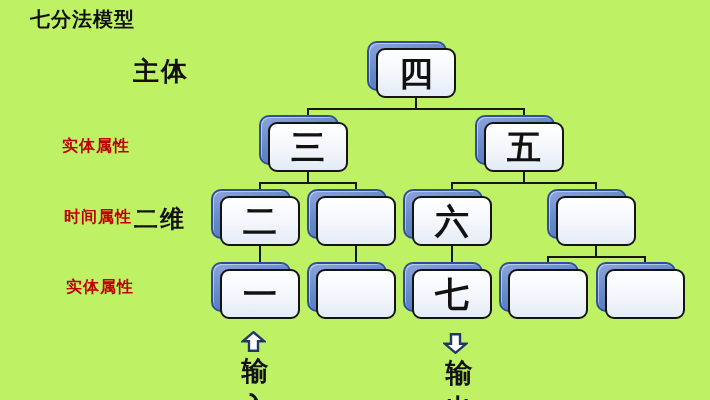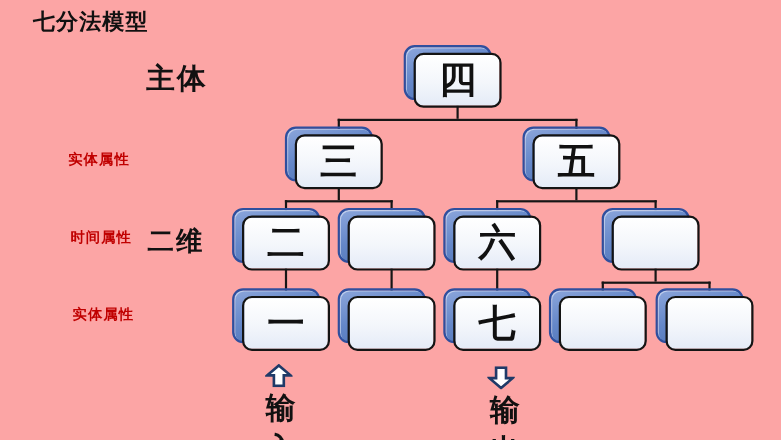--- a/index.html
+++ b/index.html
@@ -1,22 +1,22 @@
 <!DOCTYPE html>
 <html><head>
 <meta charset="utf-8">
 <style>
   html,body{margin:0;padding:0;background:#ffffff;}
   .stage{
-    position:relative;width:710px;height:400px;background:#fca5a5;overflow:hidden;
+    position:relative;width:710px;height:400px;background:#bef264;overflow:hidden;
     font-family:"Liberation Sans","DejaVu Sans",sans-serif;color:#111;
   }
   .title{position:absolute;left:30px;top:6px;font-size:20px;font-weight:bold;letter-spacing:1px;}
   .subject{position:absolute;left:133px;top:54px;font-size:26px;font-weight:bold;letter-spacing:2px;}
-  .attr{position:absolute;font-size:13px;font-weight:bold;color:#C00000;letter-spacing:1px;}
+  .attr{position:absolute;font-size:16px;font-weight:bold;color:#C00000;letter-spacing:1px;}
   .dim{position:absolute;font-size:24px;font-weight:bold;letter-spacing:2px;}
   .attr-1{left:62px;top:136px;}  .dim-1{left:134px;top:128px;}
   .attr-2{left:64px;top:207px;}  .dim-2{left:134px;top:203px;}
   .attr-3{left:66px;top:277px;}  .dim-3{left:134px;top:272px;}
 
   .ln{position:absolute;background:#161616;}
 
   .node{position:absolute;width:80px;height:50px;}
   .node .back{
     position:absolute;left:-9px;top:-7px;width:80px;height:50px;border-radius:10px;

